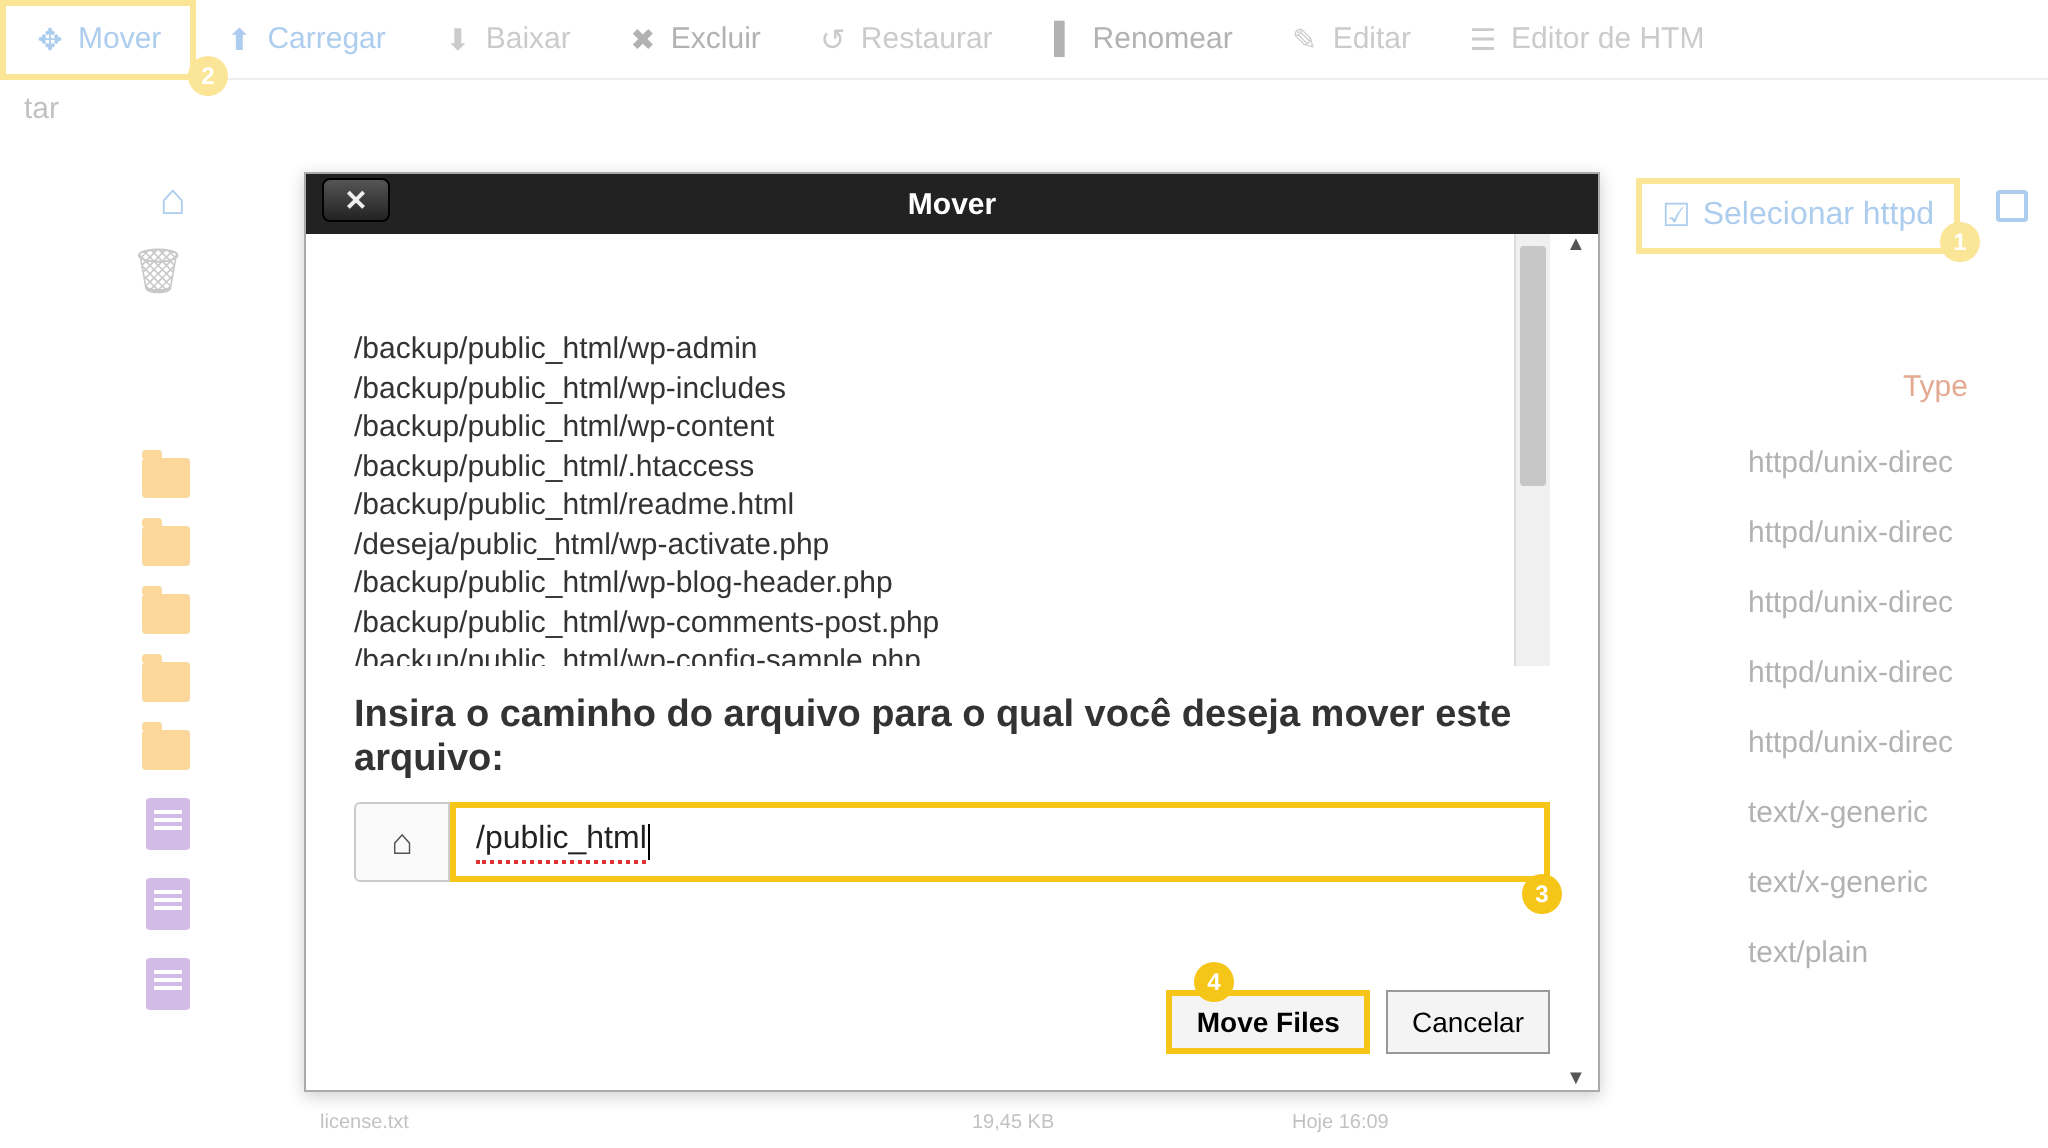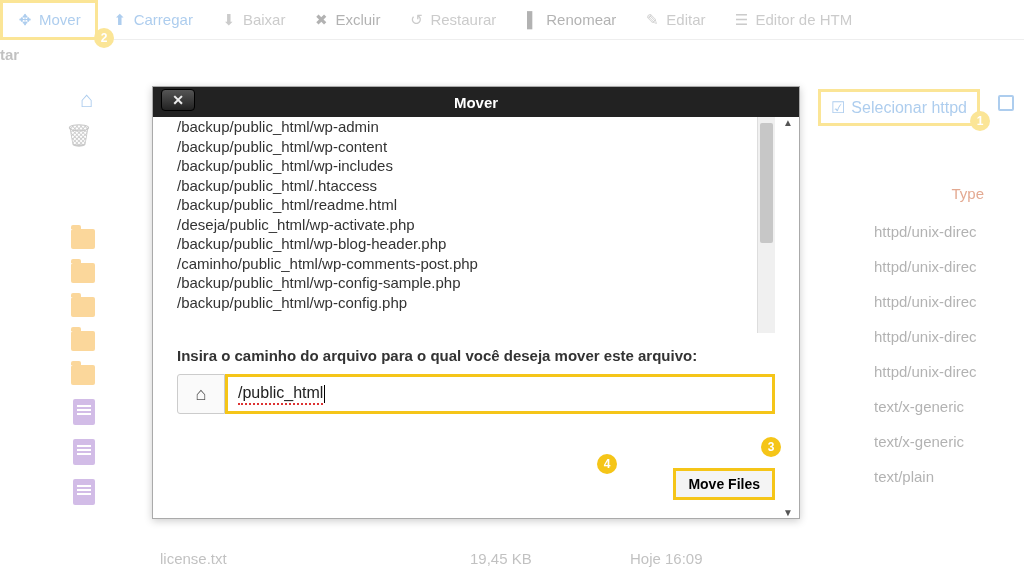--- a/index.html
+++ b/index.html
@@ -9,56 +9,56 @@
     .dim-overlay { position: absolute; inset: 0; background: rgba(255,255,255,0.55); z-index: 50; pointer-events: none; }
 
     
     .toolbar { display: flex; align-items: center; height: 40px; border-bottom: 1px solid #d9d9d9; background: #fff; }
     .tbtn { display: flex; align-items: center; gap: 6px; padding: 0 14px; height: 40px; color: #8c8c8c; font-size: 15px; cursor: pointer; }
     .tbtn.primary { color: #4a90d9; }
     .tbtn .icn { font-size: 15px; width: 16px; text-align: center; }
     .hl-yellow { border: 3px solid #f5c518; }
     .badge { position: absolute; width: 20px; height: 20px; border-radius: 50%; background: #f5c518; color: #fff; font-size: 12px; font-weight: bold; display: flex; align-items: center; justify-content: center; }
 
-    .subbar { padding: 6px 0 10px 0; color: #777; font-size: 15px; font-weight: bold; }
+    .subbar { padding: 6px 0 10px 12px; color: #777; font-size: 15px; }
 
     
     .main { position: relative; display: flex; height: calc(574px - 40px - 32px); }
     .leftcol { width: 105px; padding: 14px 0 0 0; }
     .lefticons { display: flex; flex-direction: column; align-items: flex-end; gap: 10px; padding-right: 12px; }
     .lefticons .ico { font-size: 22px; color: #4a90d9; cursor: pointer; }
     .lefticons .ico.trash { color: #888; }
     .folder-list { margin-top: 80px; display: flex; flex-direction: column; gap: 14px; padding-right: 10px; align-items: flex-end; }
     .folder-icon { width: 24px; height: 20px; background: #f5a623; border-radius: 2px; position: relative; }
     .folder-icon::before { content: ""; position: absolute; top: -4px; left: 0; width: 10px; height: 4px; background: #f5a623; border-radius: 2px 2px 0 0; }
     .doc-icon { width: 22px; height: 26px; background: #9b6bcb; border-radius: 2px; position: relative; }
     .doc-icon::after { content: ""; position: absolute; left: 4px; top: 6px; right: 4px; height: 2px; background: #fff; box-shadow: 0 4px 0 #fff, 0 8px 0 #fff; }
 
     .rightcol { flex: 1; position: relative; }
     .sel-all { position: absolute; right: 44px; top: 16px; border: 3px solid #f5c518; color: #4a90d9; padding: 6px 10px; font-size: 16px; display: flex; align-items: center; gap: 6px; cursor: pointer; }
     .chk-extra { position: absolute; right: 10px; top: 22px; width: 16px; height: 16px; border: 2px solid #4a90d9; border-radius: 2px; }
     .type-hdr { position: absolute; right: 40px; top: 112px; color: #c2410c; font-size: 15px; }
     .type-list { position: absolute; right: 0; top: 150px; display: flex; flex-direction: column; gap: 18px; color: #555; font-size: 15px; text-align: left; width: 150px; }
 
-    .bottomrow { position: absolute; bottom: 8px; left: 160px; right: 0; display: flex; color: #777; font-size: 15px; }
-    .bottomrow .c1 { width: 310px; } .bottomrow .c2 { width: 160px; } .bottomrow .c3 { width: 180px; }
+    .bottomrow { position: absolute; bottom: 8px; left: 160px; right: 0; display: flex; color: #777; font-size: 10px; }
+    .bottomrow .c1 { width: 310px; } .bottomrow .c2 { width: 160px; margin-left: 16px; } .bottomrow .c3 { width: 180px; }
 
     
     .modal { position: absolute; left: 152px; top: 86px; width: 648px; background: #fff; border: 1px solid #aaa; z-index: 100; box-shadow: 0 2px 8px rgba(0,0,0,0.2); }
     .modal-title { background: #222; color: #fff; height: 30px; display: flex; align-items: center; justify-content: center; font-size: 15px; font-weight: bold; position: relative; }
     .modal-close { position: absolute; left: 8px; top: 2px; width: 34px; height: 22px; background: linear-gradient(#555,#222); border: 1px solid #000; border-radius: 4px; color: #eee; display: flex; align-items: center; justify-content: center; font-weight: bold; font-size: 14px; cursor: pointer; }
     .modal-body { padding: 0 24px 18px 24px; }
     .file-listbox { border: none; height: 216px; overflow: hidden; position: relative; display: flex; }
-    .file-listbox .inner { flex: 1; padding: 0; font-size: 15px; color: #333; line-height: 1.3; overflow: hidden; }
+    .file-listbox .inner { flex: 1; padding: 0; font-size: 15px; color: #333; line-height: 1.3; overflow: hidden; margin-top: 48px; }
     .file-listbox .scrolltrack { width: 18px; background: #f0f0f0; border-left: 1px solid #ddd; position: relative; }
     .file-listbox .thumb { position: absolute; left: 2px; right: 2px; top: 6px; height: 120px; background: #c7c7c7; border-radius: 2px; }
     .outer-scroll { position: absolute; right: 2px; top: 0; bottom: 0; width: 18px; display:flex; flex-direction:column; justify-content:space-between; color:#555; font-size:10px; }
     .outer-scroll div { text-align:center; }
 
-    .modal-label { margin-top: 14px; font-size: 15px; font-weight: bold; color: #333; }
+    .modal-label { margin-top: 14px; font-size: 19px; font-weight: bold; color: #333; }
     .path-row { display: flex; margin-top: 10px; }
     .path-home { width: 48px; height: 40px; border: 1px solid #ccc; background: #fafafa; display: flex; align-items: center; justify-content: center; color: #555; font-size: 18px; border-radius: 3px 0 0 3px; cursor: pointer; }
     .path-input-wrap { flex: 1; border: 3px solid #f5c518; height: 40px; display: flex; align-items: center; padding: 0 10px; font-size: 16px; color: #222; }
     .path-input-wrap .val { border-bottom: 2px dotted #d33; padding-bottom: 1px; }
     .btn-row { display: flex; justify-content: flex-end; gap: 8px; margin-top: 54px; position: relative; }
     .btn { padding: 5px 12px; font-size: 14px; background: #f4f4f4; border: 1px solid #999; cursor: pointer; font-family: inherit; }
     .btn.move { font-weight: bold; border: 3px solid #f5c518; }
   </style>
 </head>
 <body>
@@ -152,27 +152,27 @@
   <div class="modal-title">
     <div class="modal-close">
         <span>✕</span>
       </div>
     <span>Mover</span>
   </div>
   <div class="modal-body" style="position:relative;">
     <div class="file-listbox">
       <div class="inner" id="flist">
           <div>/backup/public_html/wp-admin</div>
+          <div>/backup/public_html/wp-includes</div>
           <div>/backup/public_html/wp-content</div>
-          <div>/backup/public_html/wp-includes</div>
           <div>/backup/public_html/.htaccess</div>
           <div>/backup/public_html/readme.html</div>
           <div>/deseja/public_html/wp-activate.php</div>
           <div>/backup/public_html/wp-blog-header.php</div>
-          <div>/caminho/public_html/wp-comments-post.php</div>
+          <div>/backup/public_html/wp-comments-post.php</div>
           <div>/backup/public_html/wp-config-sample.php</div>
           <div>/backup/public_html/wp-config.php</div>
         </div>
       <div class="scrolltrack">
         <div class="thumb"></div>
       </div>
     </div>
     <div class="outer-scroll">
       <div>▲</div>
       <div>▼</div>
@@ -187,15 +187,16 @@
       <div class="path-input-wrap">
         <span class="val">/public_html</span>
           <span style="border-left:1px solid #000; height:18px; margin-left:1px;"></span>
       </div>
     </div>
     <div class="badge" style="position:absolute; right:18px; top:320px;">3</div>
 
     <div class="btn-row">
       <div class="badge" style="right:158px; top:-14px;">4</div>
       <button class="btn move">Move Files</button>
+      <button class="btn">Cancelar</button>
     </div>
   </div>
 </div>
 
 </body></html>

